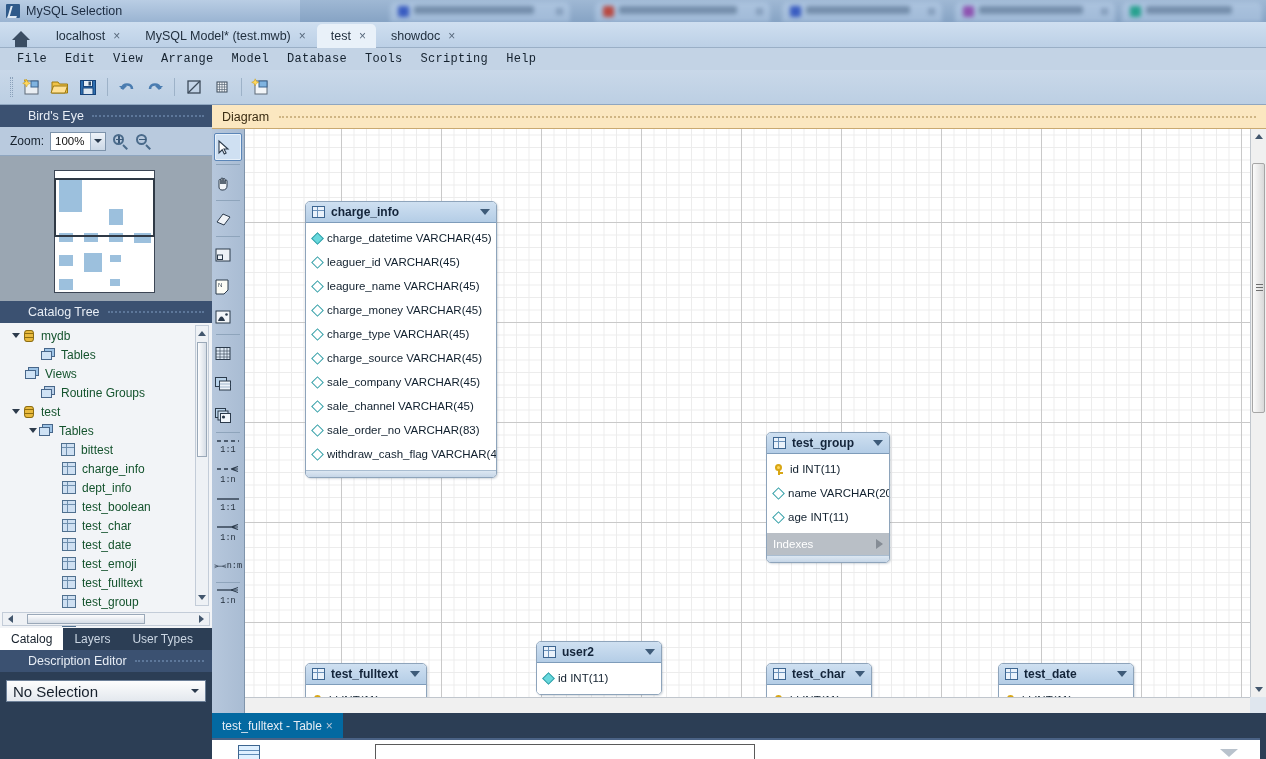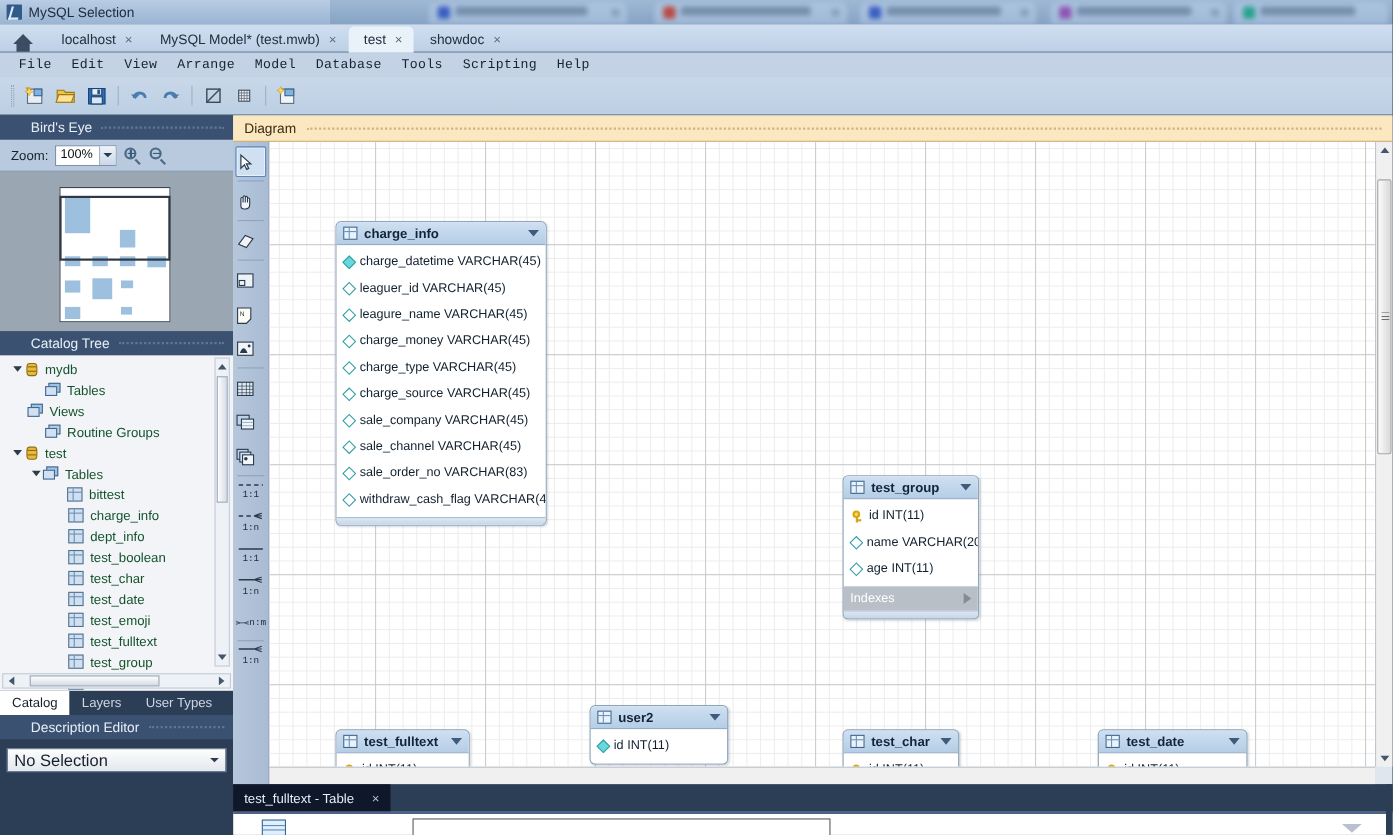--- a/index.html
+++ b/index.html
@@ -233,21 +233,21 @@
   .cv-scroll-v { position:absolute; right:0; top:24px; bottom:16px; width:16px; background:#f0f0f0; border-left:1px solid #c0c6cd;}
   .cv-scroll-h { position:absolute; left:33px; right:16px; bottom:0; height:16px; background:#f0f0f0; border-top:1px solid #c0c6cd;}
   .sb-thumb-v { position:absolute; left:1px; top:34px; width:13px; height:250px; background:linear-gradient(90deg,#fbfbfb,#d9d9d9); border:1px solid #a6a6a6; border-radius:2px;}
   .sb-thumb-v .gr { position:absolute; left:3px; top:50%; margin-top:-4px; width:7px; height:8px;
      background: repeating-linear-gradient(180deg,#6e6e6e 0 1px, transparent 1px 3px);}
   .sb-arr { position:absolute; width:16px; height:15px; display:flex; align-items:center; justify-content:center;}
 
   
   .bottomdock { position:absolute; left:212px; top:713px; width:1054px; height:46px; background:#2c3e55;}
   .dock-tabs { height:25px; display:flex; align-items:stretch; }
-  .dtab { padding:0 10px; display:flex; align-items:center; gap:16px; font-size:12px; color:#e6edf5; background:#0f172a; cursor:pointer;}
+  .dtab { padding:0 10px; display:flex; align-items:center; gap:4px; font-size:12px; color:#e6edf5; background:#0369a1; cursor:pointer;}
   .dtab .dx { color:#b9c6d6; }
   .dock-body { position:absolute; left:0; right:0; top:25px; bottom:0; background:#fff; border-top:2px solid #4a6285;}
   .dock-ic { position:absolute; left:26px; top:5px; width:22px; height:15px; background:#dff0ff; border:1px solid #3d6590;}
   .dock-ic::before{content:"";position:absolute;left:0;top:4px;width:100%;height:1px;background:#5f8cb8;}
   .dock-ic::after{content:"";position:absolute;left:0;top:8px;width:100%;height:1px;background:#5f8cb8;}
   .dock-field { position:absolute; left:163px; top:4px; width:380px; height:18px; border:1px solid #5a5a5a; background:#fff;}
   .dock-chev { position:absolute; right:28px; bottom:2px; width:0;height:0;
      border-left:9px solid transparent;border-right:9px solid transparent;border-top:8px solid #b9c2cc;}
   .right-edge { position:absolute; right:0; top:713px; width:6px; height:46px; background:#2c3e55;}
 </style>

